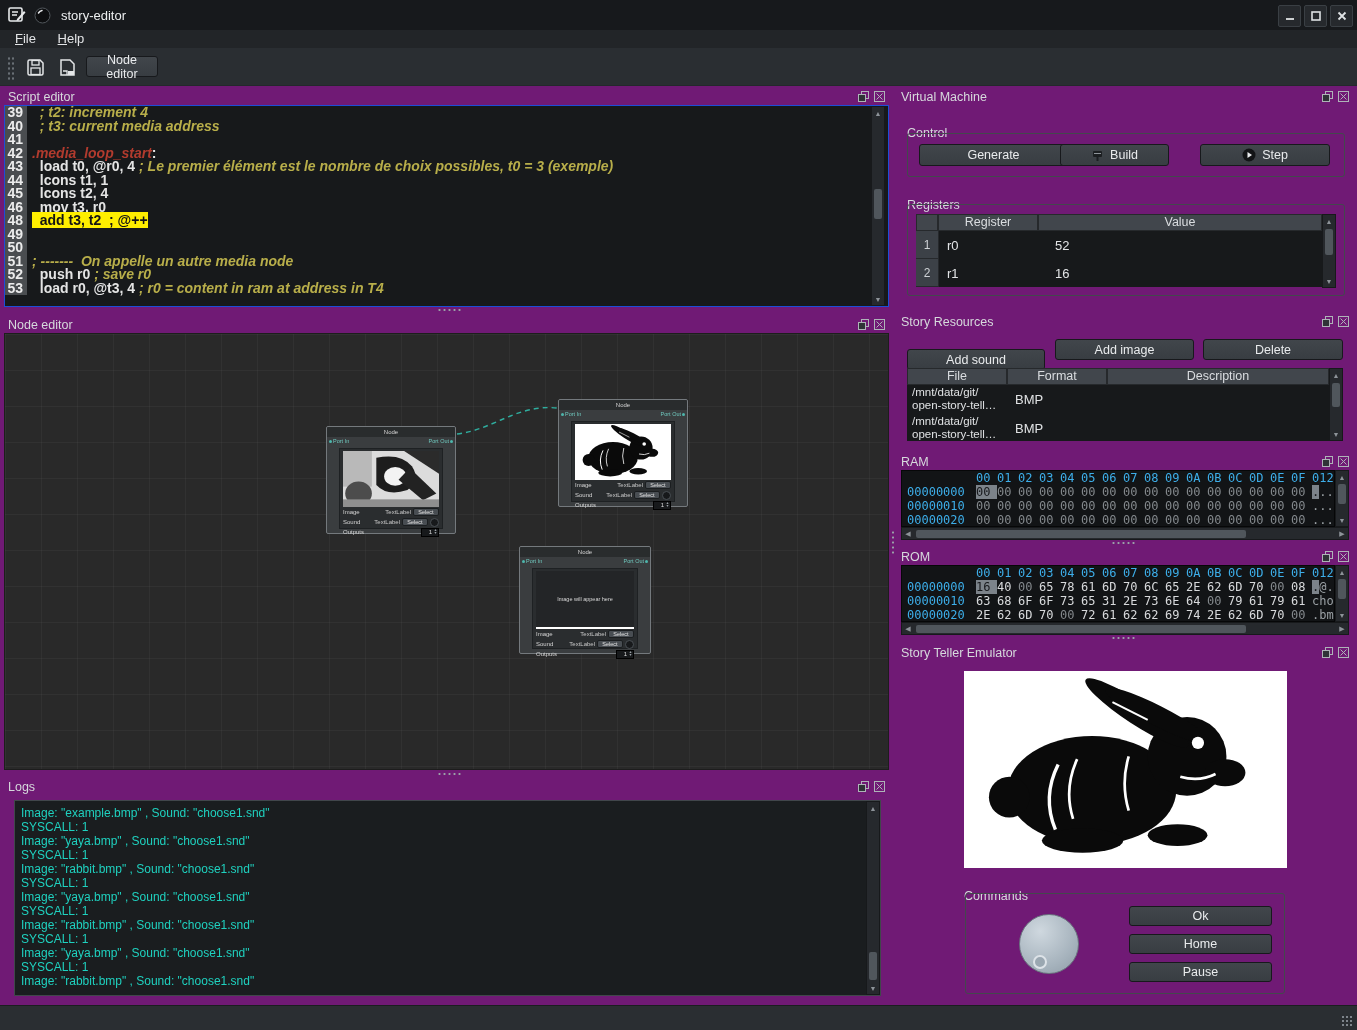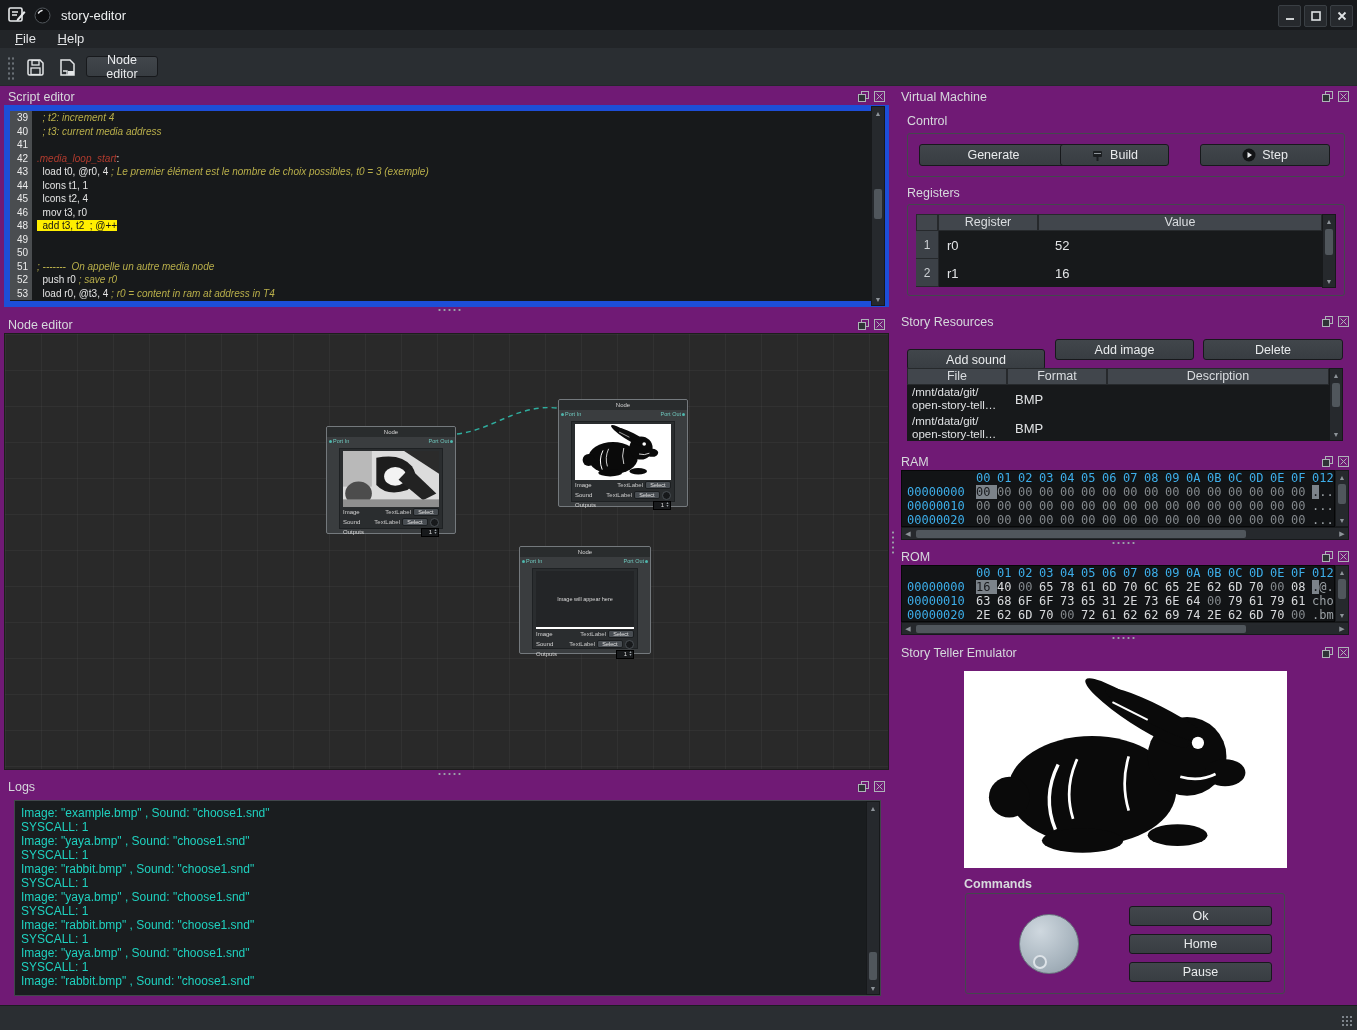--- a/index.html
+++ b/index.html
@@ -25,22 +25,22 @@
   
   .panel-head{position:absolute;height:17px;display:flex;align-items:center;color:#d6d9dc;font-size:12.5px;}
   .panel-head .pt{margin-left:4px;}
   .panel-head .sp{flex:1;}
   .phicons{display:flex;gap:5px;margin-right:4px;}
   .splith{position:absolute;width:26px;height:4px;
      background-image:radial-gradient(circle,#9aa1a8 1px,transparent 1.2px);background-size:5px 4px;}
   .splitv{position:absolute;width:4px;height:26px;
      background-image:radial-gradient(circle,#9aa1a8 1px,transparent 1.2px);background-size:4px 5px;}
   
-  .editor{position:absolute;left:4px;top:105px;width:885px;height:202px;background:#17191b;border:6px solid #1d4ed8;
-          box-sizing:border-box;overflow:hidden;font-size:10px;line-height:13.5px;}
+  .editor{position:absolute;left:4px;top:105px;width:885px;height:202px;background:#17191b;border:1px solid #1d4ed8;
+          box-sizing:border-box;overflow:hidden;font-size:14px;line-height:13.5px;font-weight:bold;}
   .code-line{display:flex;height:13.5px;}
   .ln{width:22px;flex:none;background:#4a4d50;color:#ececec;text-align:right;padding-right:4px;box-sizing:border-box;}
   .code-text{padding-left:5px;white-space:pre;}
   .sc-c{color:#b8ae4a;font-style:italic;}
   .sc-l{color:#b23b2e;font-style:italic;}
   .sc-k,.sc-p{color:#e4e4e4;}
   .sc-h{background:#ffee00;color:#141414;}
   
   .sbv{position:absolute;width:14px;background:#26292d;border:1px solid #17191b;box-sizing:border-box;}
   .sbh{position:absolute;height:13px;background:#26292d;border:1px solid #17191b;box-sizing:border-box;}
@@ -66,21 +66,21 @@
   .nplay{width:9px;height:9px;border-radius:50%;background:#17191b;border:1px solid #4a4f54;box-sizing:border-box;}
   .nspin{margin-left:auto;width:18px;height:9px;background:#17191b;border:1px solid #000;display:flex;align-items:center;
          font-size:6px;color:#ddd;box-sizing:border-box;}
   .nspin .nv{flex:1;text-align:right;padding-right:1px;}
   .nspin .na{width:5px;font-size:3.5px;line-height:3.5px;color:#9aa0a6;text-align:center;}
   
   .logbox{position:absolute;left:14px;top:800px;width:867px;height:196px;background:#1a1d1f;border:1px solid #41464b;
           box-sizing:border-box;overflow:hidden;font-size:12px;line-height:14px;color:#1fd1bf;padding:5px 0 0 6px;}
   .log-line{height:14px;white-space:pre;}
   
-  .glabel{position:absolute;color:#d6d9dc;font-size:12.5px;}
+  .glabel{position:absolute;color:#d6d9dc;font-size:12.5px;margin-top:12px;}
   .gbox{position:absolute;border:1px solid #43484d;border-radius:3px;box-sizing:border-box;}
   .tblh{display:flex;}
   .tblh div{background:#41464c;border:1px solid #26292c;color:#dadde0;font-size:12.5px;text-align:center;
             box-sizing:border-box;height:17px;line-height:15px;}
   .rg-row{display:flex;height:28px;background:#17191b;}
   .rg-idx{width:22px;flex:none;background:#3c4147;border-right:1px solid #26292c;border-bottom:1px solid #26292c;
           color:#ced2d6;font-size:12px;display:flex;align-items:center;justify-content:center;}
   .rg-reg{width:100px;flex:none;padding-left:8px;display:flex;align-items:center;font-size:13px;color:#e3e5e7;}
   .rg-val{flex:1;padding-left:8px;display:flex;align-items:center;font-size:13px;color:#e3e5e7;}
   .rs-row{display:flex;background:#17191b;height:29px;}
@@ -824,21 +824,21 @@
       <svg width="11" height="11">
           <use href="#phclose"></use>
         </svg>
     </span>
   </div>
   <div class="screen">
     <svg viewBox="0 0 220 140" width="300" height="190">
         <use href="#rabbit"></use>
       </svg>
   </div>
-  <span class="glabel" style="left:964px;top:877px;font-weight:bold;">Commands</span>
+  <span class="glabel" style="left:964px;top:877px;">Commands</span>
   <div class="gbox" style="left:965px;top:893px;width:320px;height:101px;"></div>
   <div class="knob">
       <div class="knob-ind"></div>
     </div>
   <button class="btn" style="left:1129px;top:906px;width:143px;height:20px;">Ok</button>
   <button class="btn" style="left:1129px;top:934px;width:143px;height:20px;">Home</button>
   <button class="btn" style="left:1129px;top:962px;width:143px;height:20px;">Pause</button>
 
   <div class="statusbar">
     <div class="grip"></div>

